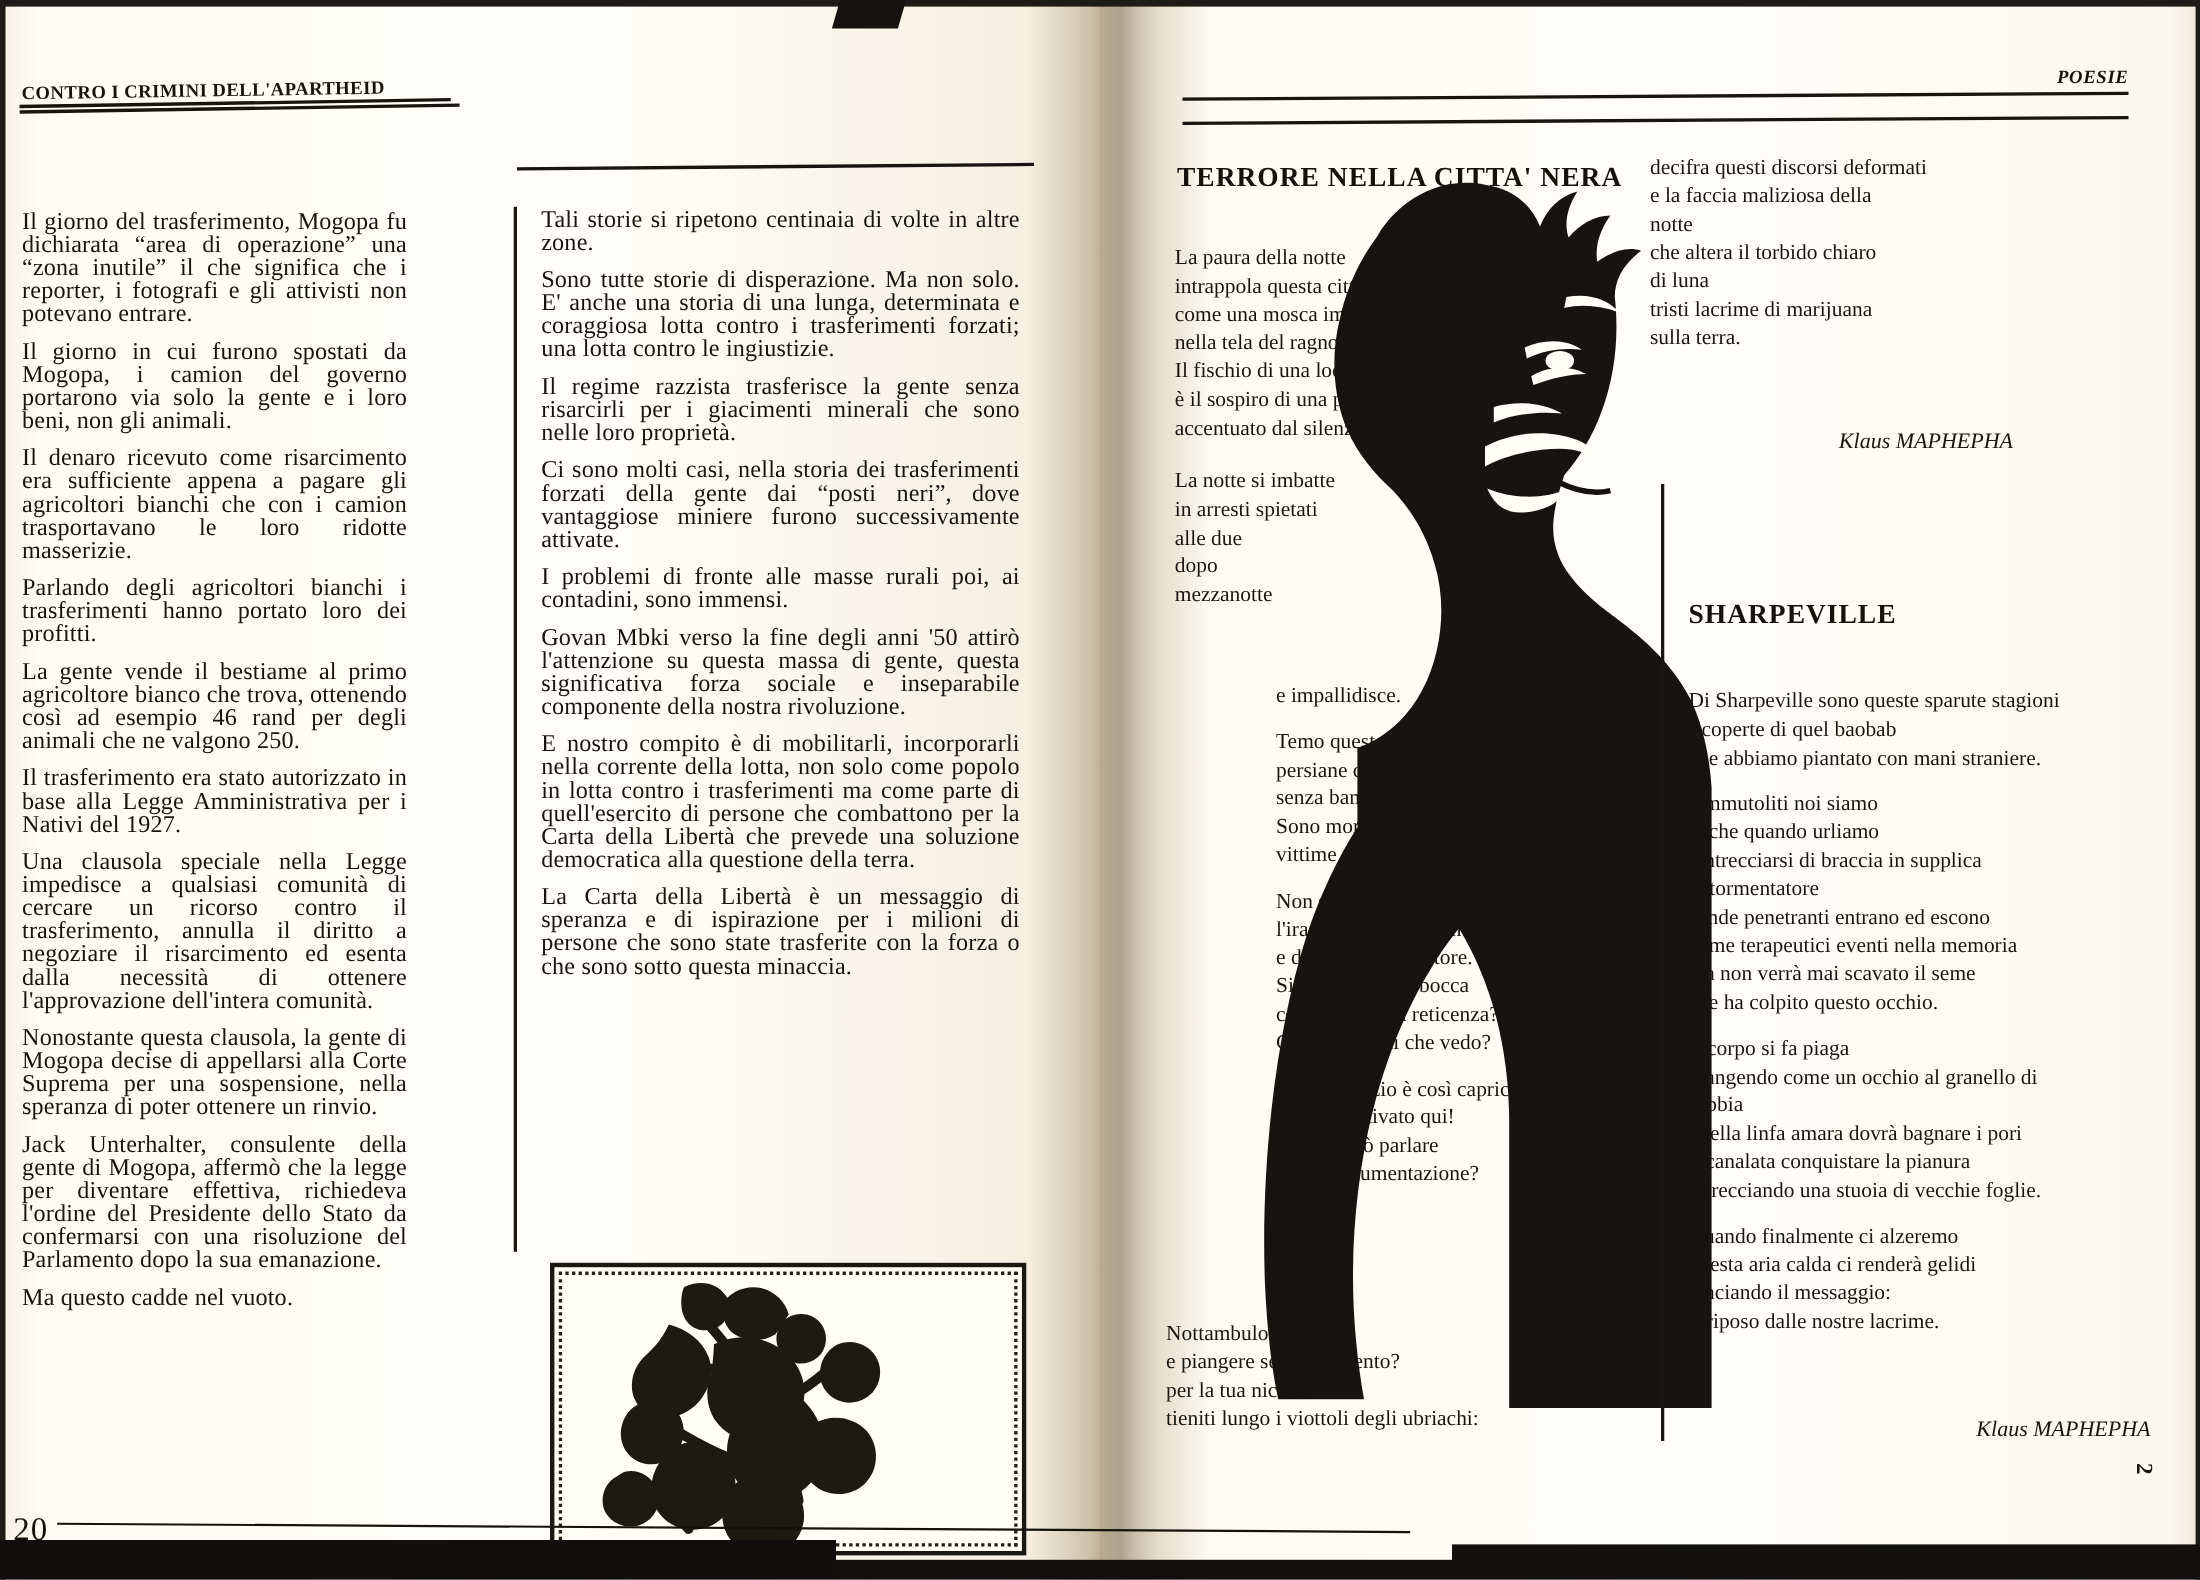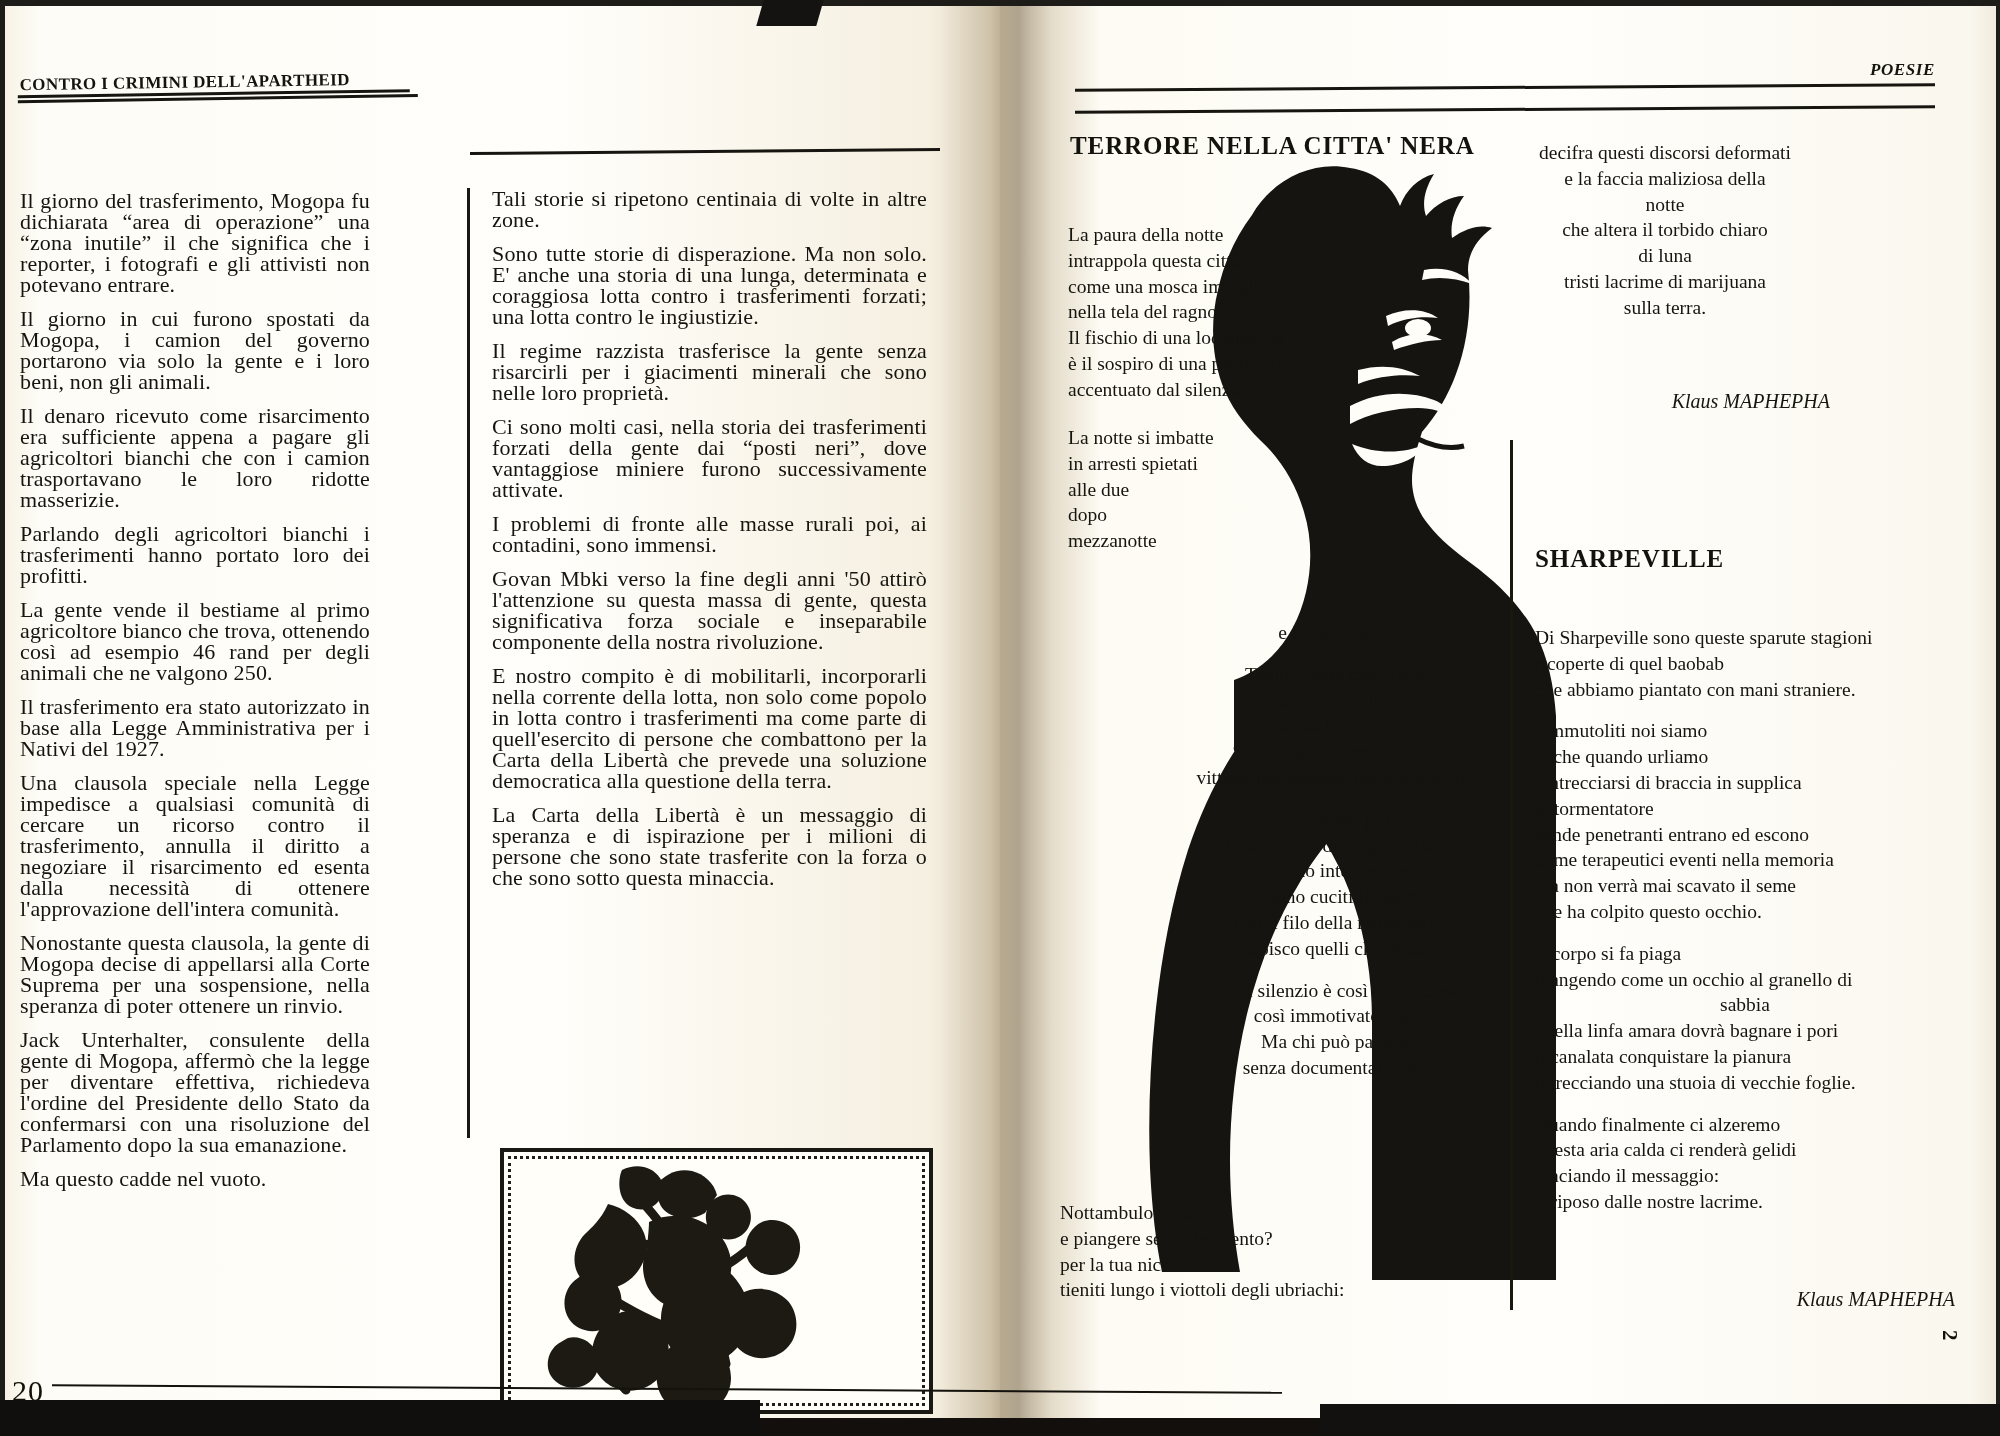--- a/index.html
+++ b/index.html
@@ -83,21 +83,21 @@
   #running-head-right .rule-bot{height:3px;background:#17150f;width:860px;margin-top:19px;transform:rotate(-.35deg);}
   #running-head-right .rh-text{
     position:absolute;right:0px;top:-26px;font-size:17px;font-weight:bold;letter-spacing:.6px;color:#16140f;
   }
 
   .poem-title{
     font-size:25px;font-weight:bold;letter-spacing:.9px;color:#14120c;
     font-family:"Liberation Serif","DejaVu Serif",serif;
   }
 
-  #poem1-title{position:absolute;left:1070px;top:132px;}
+  #poem1-title{position:absolute;left:1070px;top:148px;}
   #poem1-a{position:absolute;left:1068px;top:222px;width:330px;}
   #poem1-b{position:absolute;left:1068px;top:425px;width:250px;}
 
   #poem1-right-col{position:absolute;left:1500px;top:140px;width:330px;text-align:right;}
   #poem1-sign{position:absolute;left:1500px;top:390px;width:330px;text-align:right;
     font-style:italic;font-size:20px;color:#16140f;}
 
   #poem1-c{position:absolute;left:1160px;top:620px;width:350px;text-align:right;}
   #poem1-d{position:absolute;left:1060px;top:1200px;width:460px;}
 
@@ -106,21 +106,21 @@
   #poem2-title{position:absolute;left:1535px;top:545px;}
   #poem2-body{position:absolute;left:1535px;top:625px;width:420px;}
   #poem2-sign{position:absolute;left:1535px;top:1288px;width:420px;text-align:right;
     font-style:italic;font-size:20px;color:#16140f;}
 
   #pageno-right{position:absolute;left:1962px;top:1330px;font-size:21px;font-weight:bold;color:#131108;
     transform:rotate(90deg);transform-origin:left top;}
 
   .stanza{margin-bottom:16px;}
   .stanza:last-child{margin-bottom:0;}
-  .ra{text-align:center;}
+  .ra{text-align:left;}
 
   
   #silhouette{position:absolute;left:1020px;top:120px;width:640px;height:1160px;pointer-events:none;}
   #ghost-text{position:absolute;left:1150px;top:470px;width:420px;color:rgba(120,125,120,.16);
     font-size:19px;line-height:27px;text-align:center;pointer-events:none;}
 </style>
 </head>
 <body>
 
 <div id="spread">

